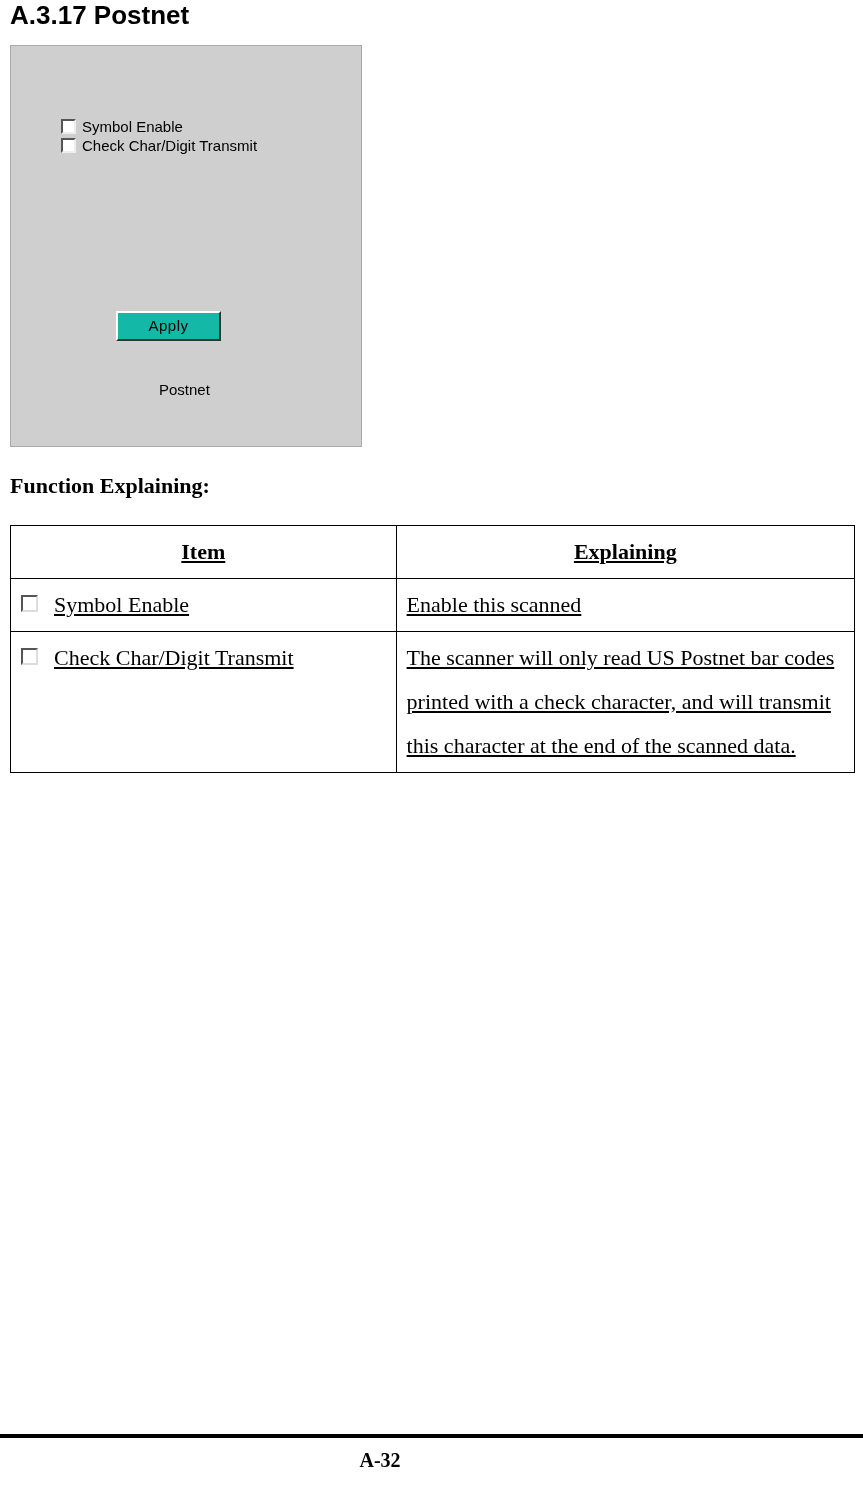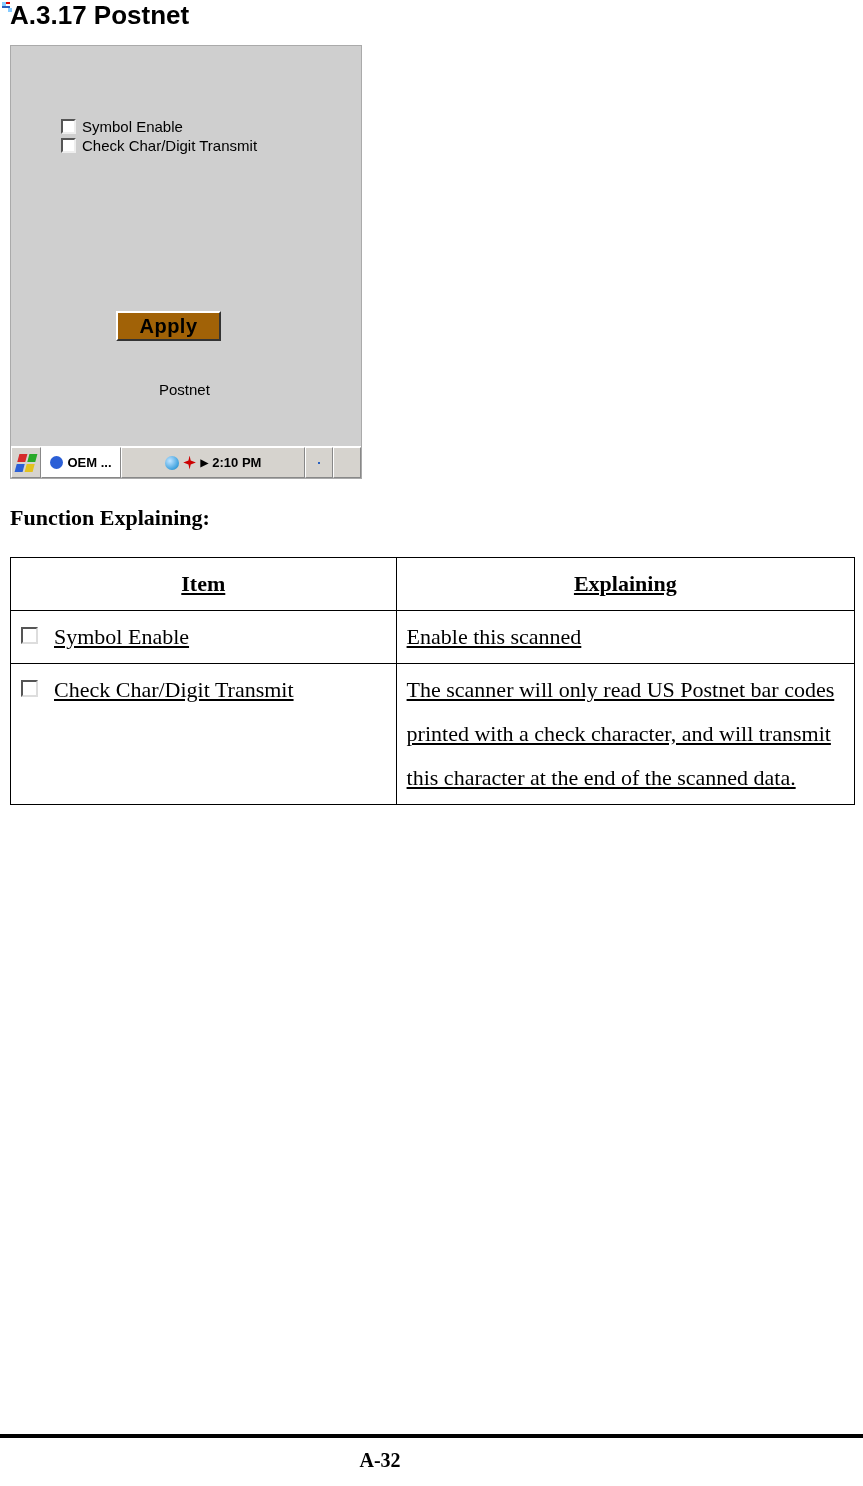--- a/index.html
+++ b/index.html
@@ -78,30 +78,30 @@
       border-right: 2px solid #eee;
       border-bottom: 2px solid #eee;
       flex: none;
     }
     .apply-button {
       position: absolute;
       top: 265px;
       left: 105px;
       width: 105px;
       height: 30px;
-      background: #a16207;
+      background: #14b8a6;
       border-top: 2px solid #fff;
       border-left: 2px solid #fff;
       border-right: 2px solid #333;
       border-bottom: 2px solid #333;
       font-family: Tahoma, Arial, sans-serif;
-      font-size: 20px;
+      font-size: 15px;
       text-align: center;
       line-height: 26px;
-      font-weight: bold;
+      font-weight: normal;
       letter-spacing: 0.5px;
     }
     .dialog-sub-label {
       position: absolute;
       top: 335px;
       left: 148px;
     }
     .taskbar {
       height: 32px;
       display: flex;
@@ -257,41 +257,20 @@
         <div class="checkbox-box"></div>
         <span>Symbol Enable</span>
       </div>
       <div class="checkbox-row">
         <div class="checkbox-box"></div>
         <span>Check Char/Digit Transmit</span>
       </div>
     </div>
     <div class="apply-button">Apply</div>
     <div class="dialog-sub-label">Postnet</div>
-  </div>
-  <div class="taskbar">
-    <div class="segment start-segment">
-      <span class="start-flag"></span>
-    </div>
-    <div class="segment oem-segment">
-      <span class="disc"></span>
-      <span>OEM ...</span>
-    </div>
-    <div class="segment tray-segment">
-      <span class="ic ic-world"></span>
-      <span class="ic ic-tool"></span>
-      <span style="font-size:10px;">▶</span>
-      <span class="clock-text">2:10 PM</span>
-    </div>
-    <div class="segment end-segment1">
-      <span class="ic ic-note"></span>
-    </div>
-    <div class="segment end-segment2">
-      <span class="ic ic-net"></span>
-    </div>
   </div>
 </div>
 
 <div class="function-heading">Function Explaining:</div>
 
 <table class="function-table">
   <thead>
     <tr>
       <th class="col-item">Item</th>
       <th class="col-exp">Explaining</th>

